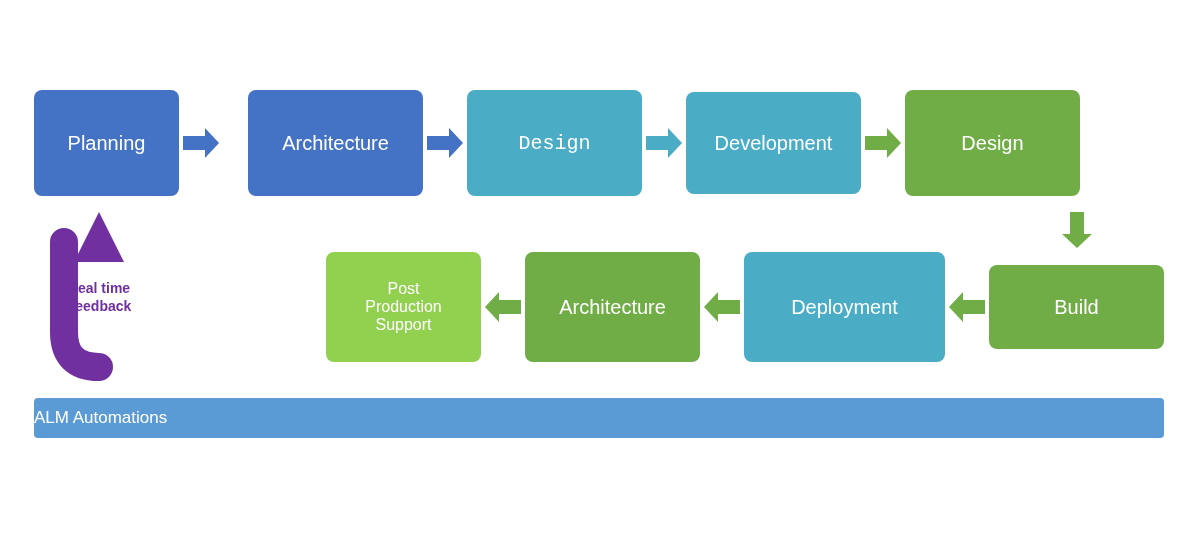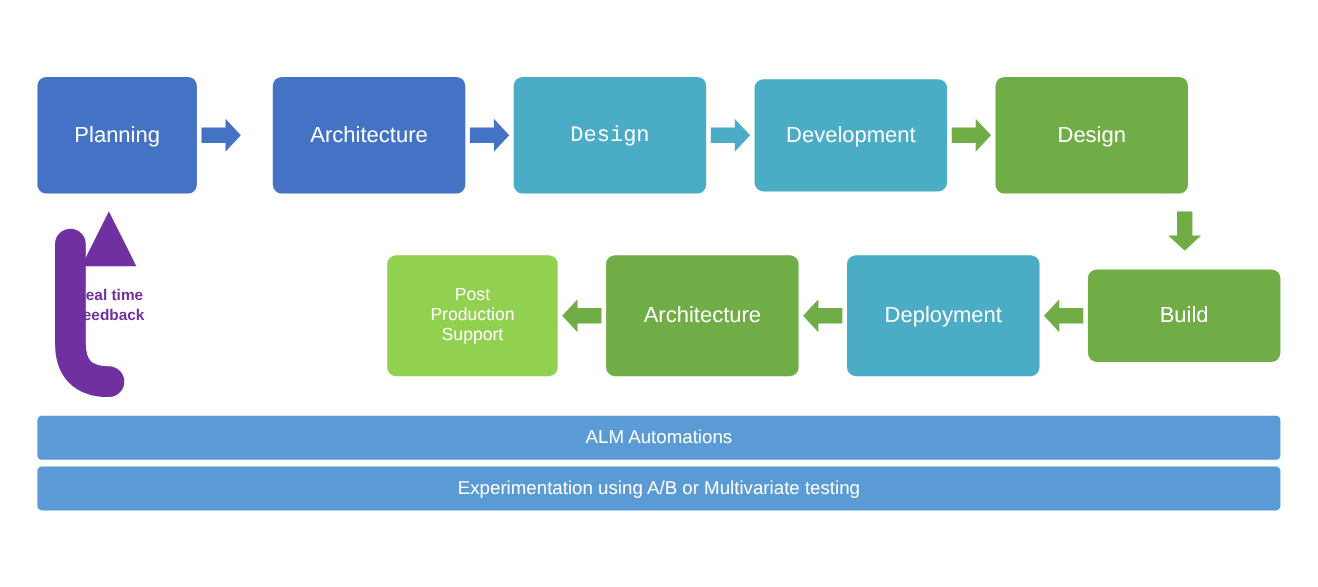--- a/index.html
+++ b/index.html
@@ -49,29 +49,29 @@
     .planning-box { background: #4472C4; width: 145px; height: 106px; }
     .architecture-box { background: #4472C4; width: 175px; height: 106px; margin-left: 25px; }
     .design-box { background: #4BACC6; width: 175px; height: 106px; font-family: Liberation Mono, monospace; }
     .development-box { background: #4BACC6; width: 175px; height: 102px; }
     .testing-box { background: #70AD47; width: 175px; height: 106px; }
 
     .arrow-h-blue { margin: 0 4px; }
     .arrow-h-green { margin: 0 4px; }
     .post-box { background: #92D050; width: 155px; height: 110px; }
     .stabilization-box { background: #70AD47; width: 175px; height: 110px; }
-    .deployment-box { background: #4BACC6; width: 175px; height: 110px; }
+    .deployment-box { background: #4BACC6; width: 201px; height: 110px; }
     .build-box { background: #70AD47; width: 175px; height: 84px; }
 
     
     .banner-row {
       background: #5B9BD5;
       color: white;
       font-size: 17px;
-      text-align: center;
+      text-align: left;
       padding: 10px 0;
       border-radius: 4px;
       margin-bottom: 6px;
     }
 
     
     .mid-section {
       display: flex;
       flex-direction: row;
       align-items: stretch;
@@ -222,17 +222,14 @@
           <span>Build</span>
         </div>
 
       </div>
     </div>
   </div>
 
   <div class="banner-row">
     <span>ALM Automations</span>
   </div>
-  <div class="banner-row" style="margin-bottom:0;">
-    <span>Experimentation using A/B or Multivariate testing</span>
-  </div>
 
 </div>
 
 </body></html>

